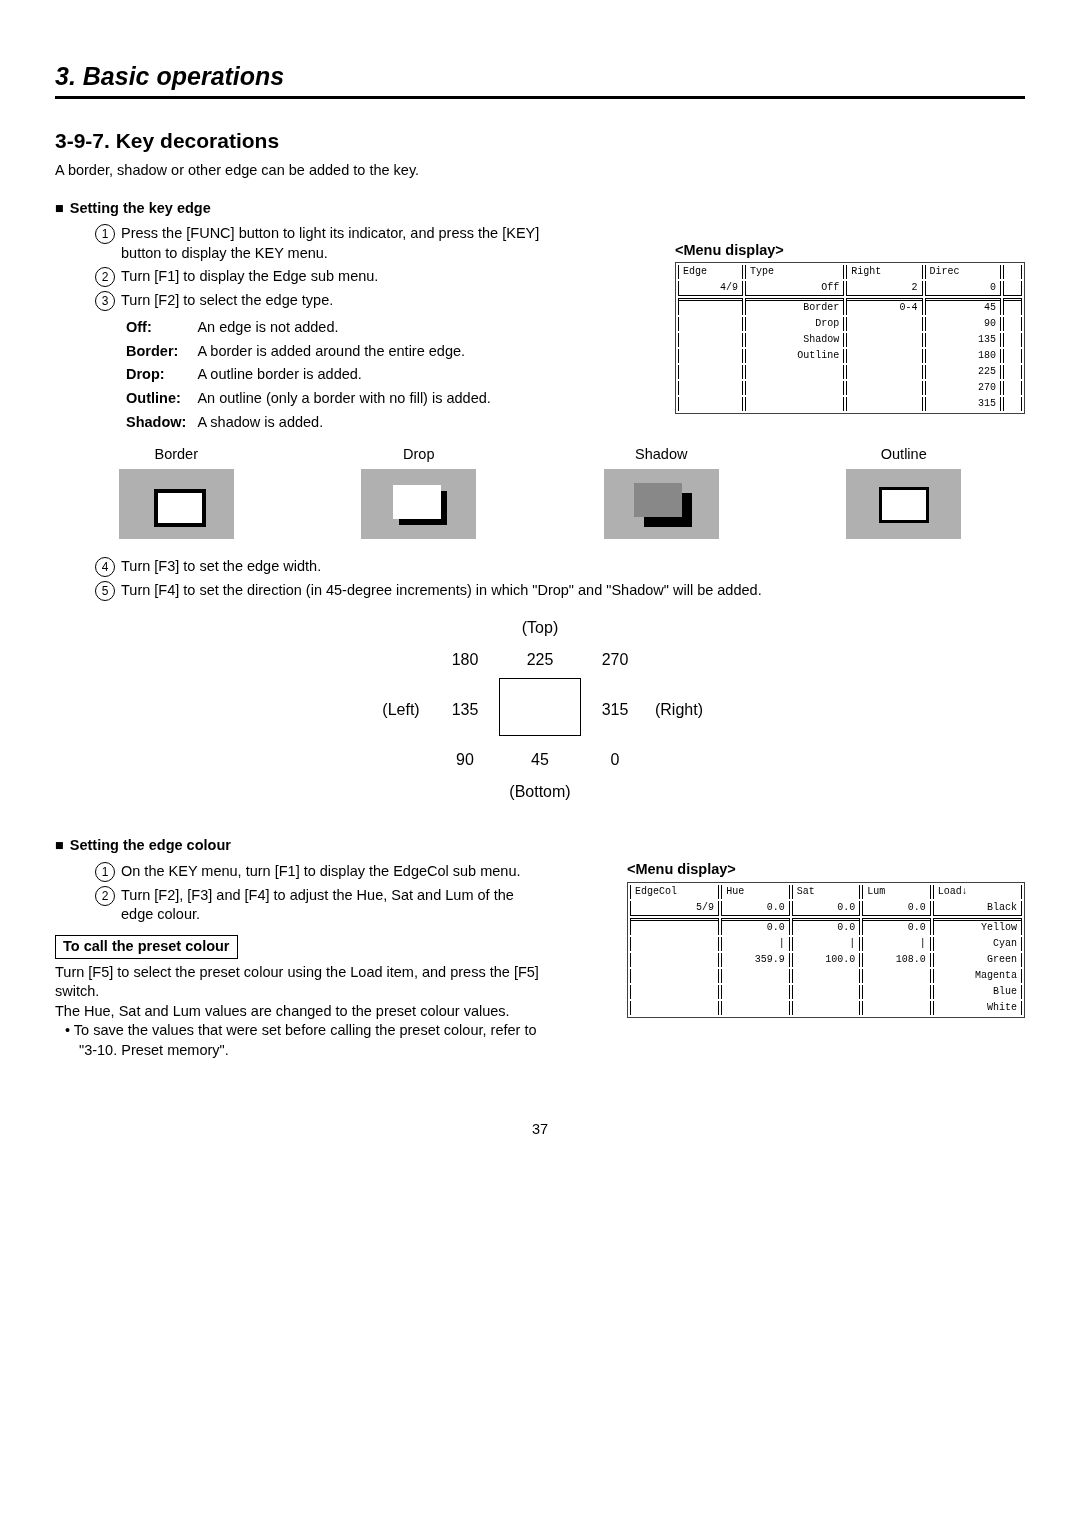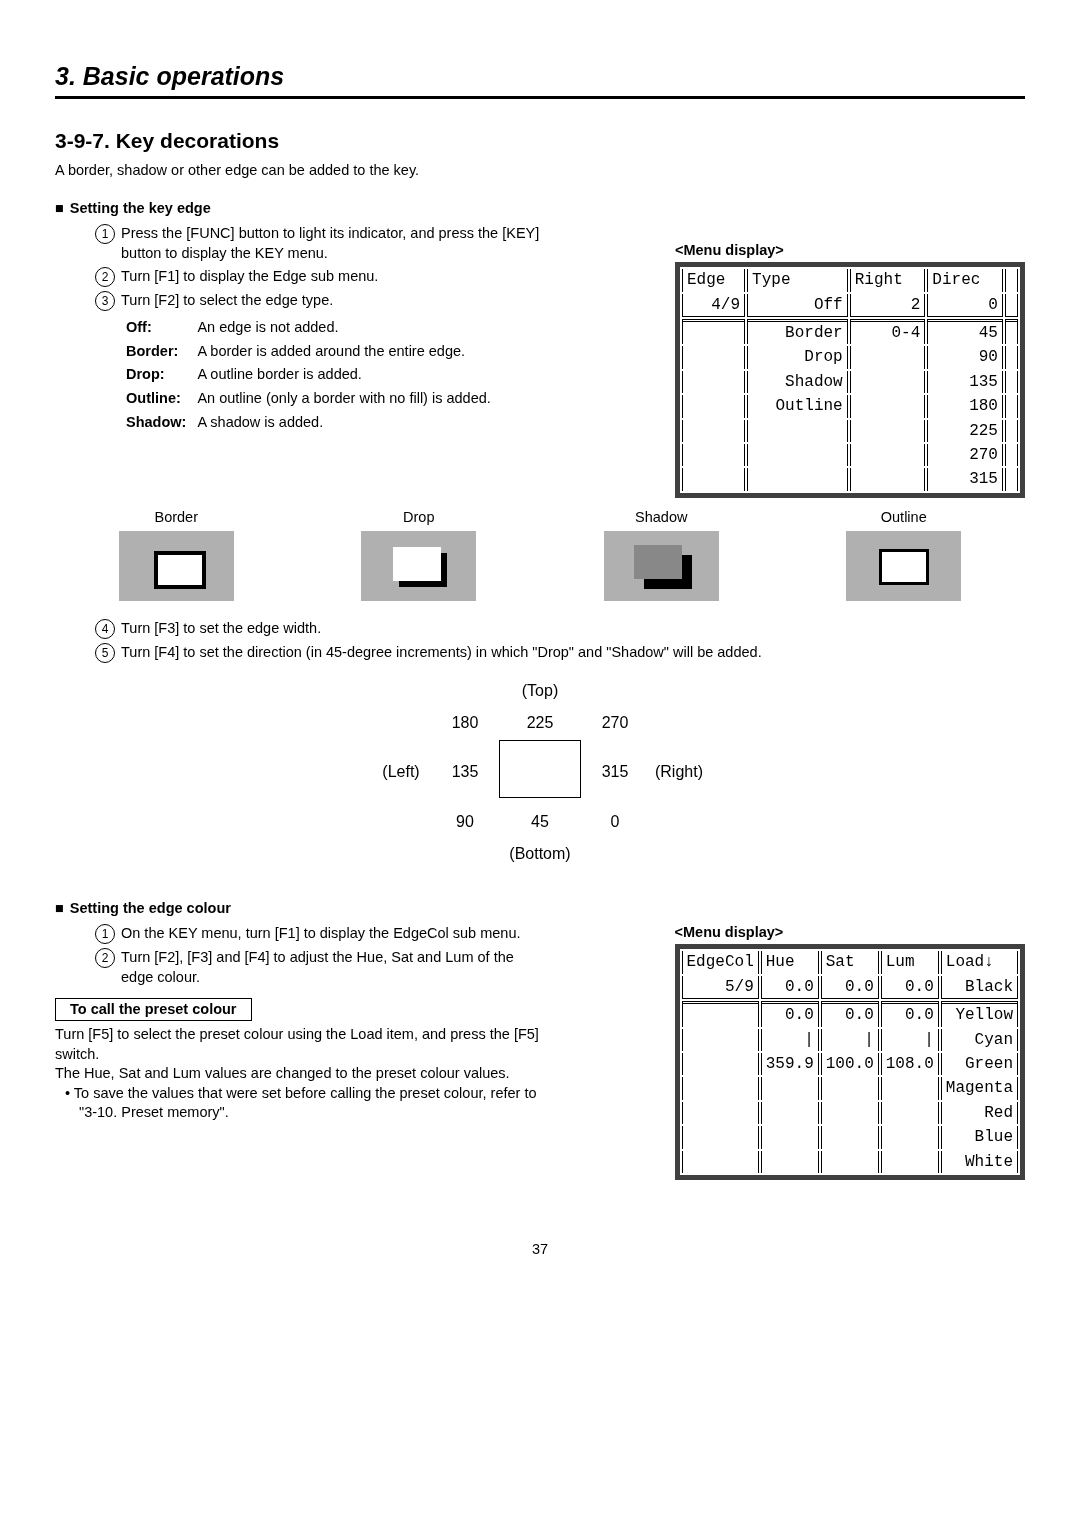--- a/index.html
+++ b/index.html
@@ -45,30 +45,30 @@
     text-align:center;
     line-height:18px;
     margin-right:6px;
     flex-shrink:0;
   }
   .type-table { margin-left: 68px; }
   .type-table td:first-child { font-weight:bold; padding-right:8px; white-space:nowrap; vertical-align:top;}
   .boxed-note {
     border:1.5px solid #000;
     font-weight:bold;
-    padding:1px 14px;
+    padding:1px 7px;
     display:inline-block;
     margin:6px 0 4px 0;
   }
   .menu-label { font-weight:bold; margin-bottom:2px; }
   .menu {
     font-family: "Courier New", monospace;
-    font-size:16px;
+    font-size:10px;
     line-height:1.4;
-    border:5px solid #404040;
+    border:1px solid #404040;
   }
   .menu td {
     border-left:1px solid #000;
     border-right:1px solid #000;
     padding:0 4px;
     text-align:right;
   }
   .menu td.l { text-align:left; }
   .menu tr.hdr td { border-bottom:1px solid #000; }
   .menu tr.sep td { border-top:3px double #000; }
@@ -310,21 +310,21 @@
           <span>Turn [F2], [F3] and [F4] to adjust the Hue, Sat and Lum of the edge colour.</span>
         </div>
     </div>
     <div class="boxed-note">To call the preset colour</div>
     <div>Turn [F5] to select the preset colour using the Load item, and press the [F5] switch.</div>
     <div>The Hue, Sat and Lum values are changed to the preset colour values.</div>
     <div class="bullet">• <span>To save the values that were set before calling the preset colour, refer to "3-10. Preset memory".</span></div>
   </div>
   <div class="right" style="padding-top:42px">
     <div class="menu-label">&lt;Menu display&gt;</div>
-    <table class="menu" style="width:350px">
+    <table class="menu" style="width:398px">
       <tbody>
           <tr>
             <td class="l">EdgeCol</td>
             <td class="l">Hue</td>
             <td class="l">Sat</td>
             <td class="l">Lum</td>
             <td class="l">Load↓</td>
           </tr>
       <tr class="hdr">
             <td>5/9</td>
@@ -359,27 +359,20 @@
             <td></td>
             <td></td>
             <td></td>
             <td>Magenta</td>
           </tr>
       <tr>
             <td></td>
             <td></td>
             <td></td>
             <td></td>
-            <td>Red</td>
-          </tr>
-      <tr>
-            <td></td>
-            <td></td>
-            <td></td>
-            <td></td>
             <td>Blue</td>
           </tr>
       <tr>
             <td></td>
             <td></td>
             <td></td>
             <td></td>
             <td>White</td>
           </tr>
     </tbody>

